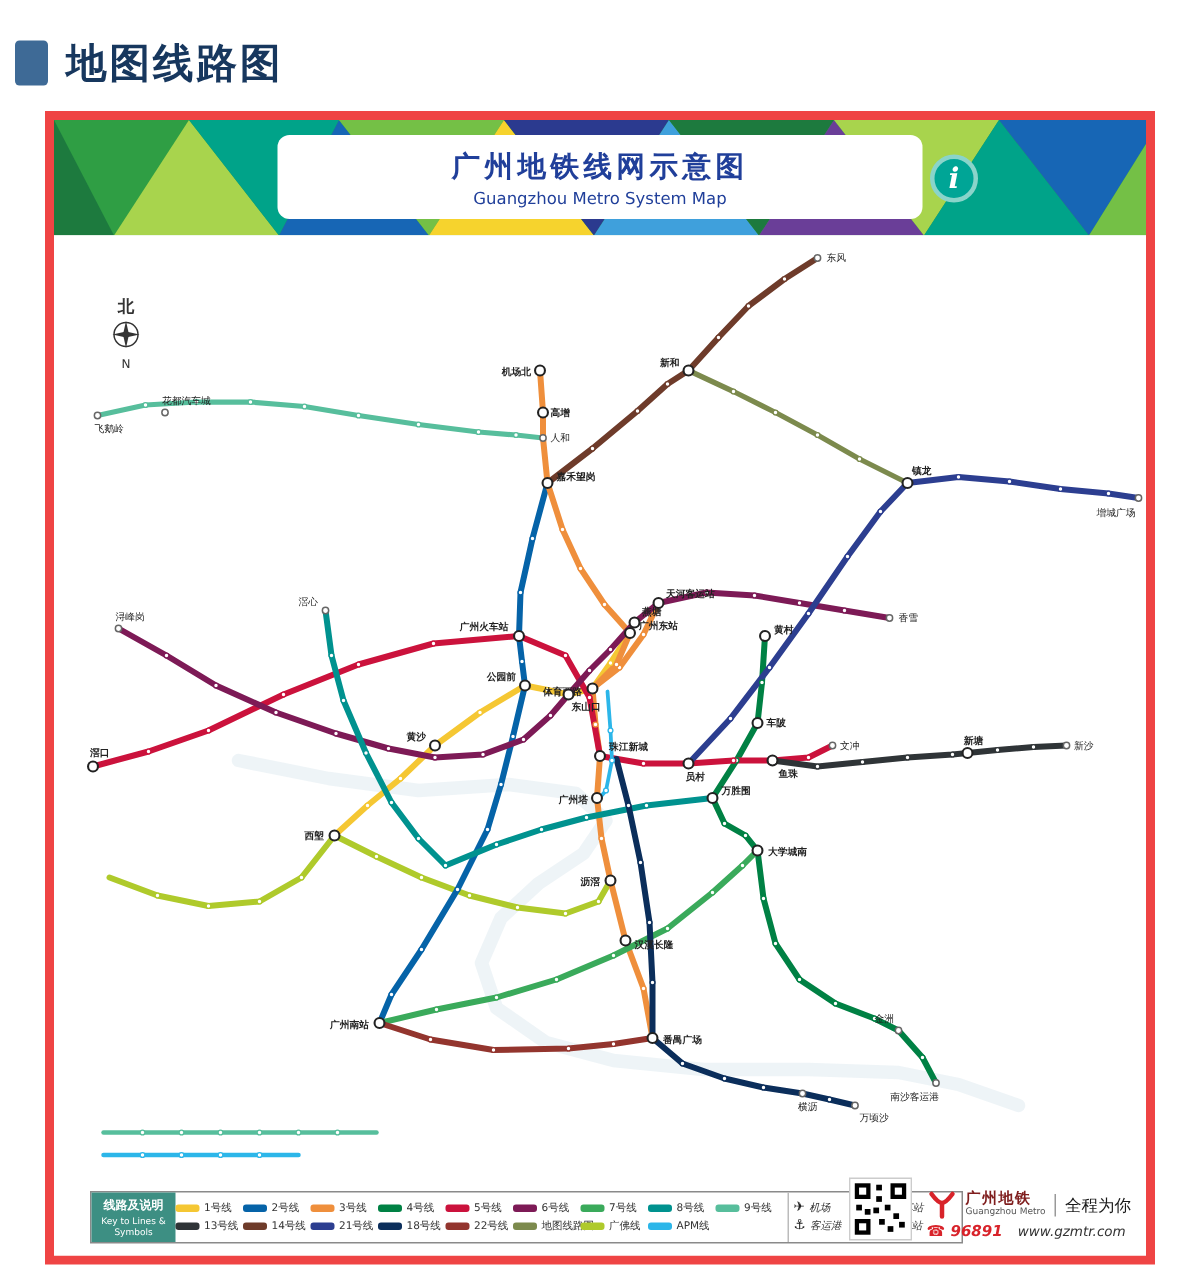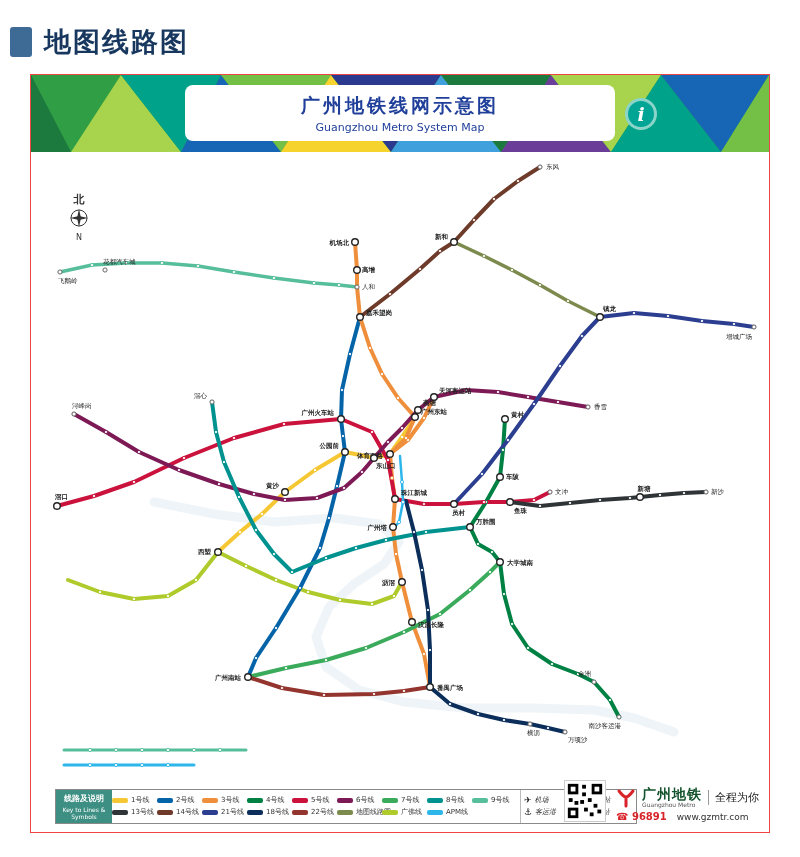--- a/index.html
+++ b/index.html
@@ -4,21 +4,21 @@
 <style>
   * { box-sizing: border-box; margin: 0; padding: 0; }
   html,body { width:800px; height:857px; background:#fff; font-family:"DejaVu Sans","Liberation Sans",sans-serif; overflow:hidden; }
 
   
   .page-header { display:flex; align-items:center; gap:12px; margin:24px 16px 0 10px; }
   .header-square { width:22px; height:30px; background:#3E6A96; border-radius:3px; }
   .page-title { font-size:27px; font-weight:bold; color:#17375E; letter-spacing:2px; }
 
   
-  .map-panel { width:740px; margin:14px auto 0; border:1px solid #ef4444; background:#fff; }
+  .map-panel { width:740px; margin:14px auto 0; border:6px solid #ef4444; background:#fff; }
 
   
   .mosaic-band { position:relative; width:100%; height:77px; overflow:hidden; }
   .mosaic-band svg { display:block; }
   .map-title-box { position:absolute; left:50%; top:10px; transform:translateX(-50%);
     width:430px; height:56px; background:#fff; border-radius:8px;
     display:flex; flex-direction:column; align-items:center; justify-content:center; }
   .map-title { font-size:19px; font-weight:bold; color:#203F9A; letter-spacing:3px; }
   .map-subtitle { font-size:11px; font-weight:normal; color:#203F9A; margin-top:2px; }
   .info-icon { position:absolute; right:112px; top:23px; width:32px; height:32px; border-radius:50%;
@@ -49,24 +49,24 @@
   .legend-sym { width:52px; display:flex; align-items:center; gap:3px; }
   .legend-sym .glyph { font-size:9px; color:#222; }
   .legend-sym .lbl { font-size:7px; color:#333;font-style:italic; }
 
   
   .map-footer { position:absolute; right:10px; bottom:10px; display:flex; align-items:flex-end; gap:10px; }
   .qr { width:42px; height:42px; border:1px solid #ccc; background:#fff; }
   .footer-right { display:flex; flex-direction:column; align-items:flex-start; gap:3px; }
   .brand-row { display:flex; align-items:center; gap:6px; }
   .brand-col { display:flex; flex-direction:column; line-height:1.05; }
-  .brand-cn { font-size:14px; font-weight:bold; color:#14532d; letter-spacing:1px; }
+  .brand-cn { font-size:10px; font-weight:bold; color:#7f1d1d; letter-spacing:1px; }
   .brand-en { font-size:6px; color:#555; }
   .slogan { font-size:11px; color:#1a1a1a; border-left:1px solid #999; padding-left:6px;text-align:right; }
-  .contact-row { display:flex; align-items:center; gap:10px; }
+  .contact-row { display:flex; align-items:center; gap:10px;font-style:italic; }
   .phone { font-size:10px; font-weight:bold; color:#D8232A; }
   .website { font-size:9px; color:#333; }
 </style>
 </head>
 <body>
 
 <div class="page-header">
   <div class="header-square"></div>
   <div class="page-title">地图线路图</div>
 </div>

